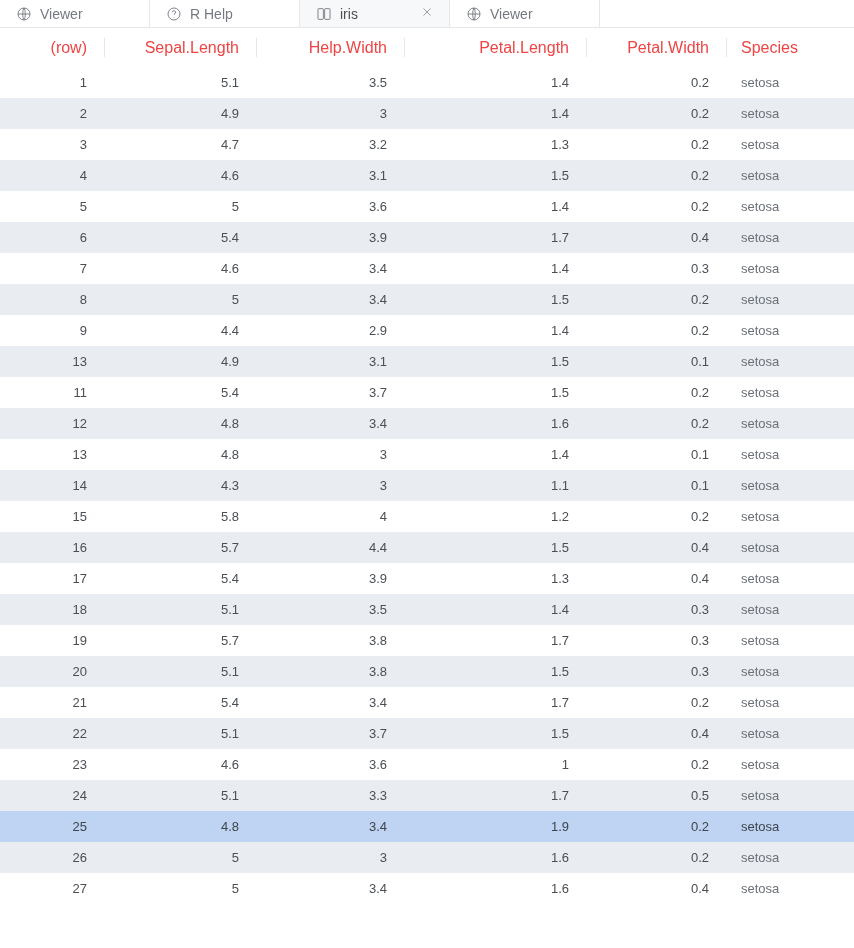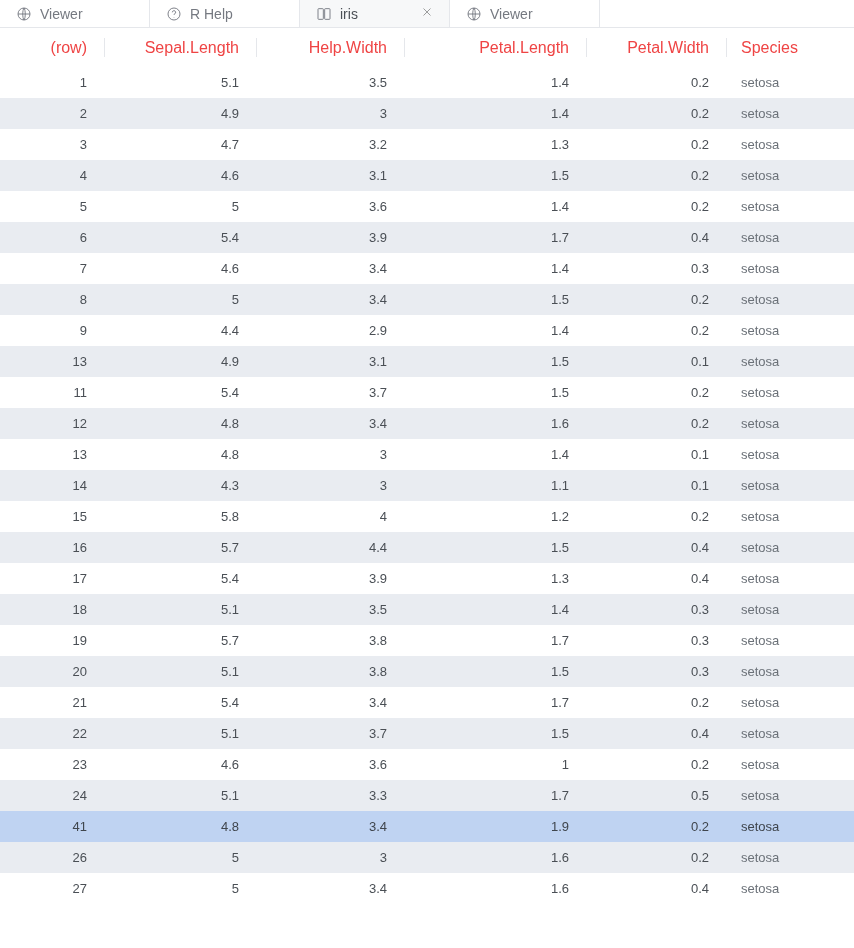--- a/index.html
+++ b/index.html
@@ -347,21 +347,21 @@
         </tr>
         <tr>
           <td class="num">24</td>
           <td class="num">5.1</td>
           <td class="num">3.3</td>
           <td class="num">1.7</td>
           <td class="num">0.5</td>
           <td class="txt">setosa</td>
         </tr>
         <tr class="selected">
-          <td class="num">41</td>
+          <td class="num">25</td>
           <td class="num">4.8</td>
           <td class="num">3.4</td>
           <td class="num">1.9</td>
           <td class="num">0.2</td>
           <td class="txt">setosa</td>
         </tr>
         <tr>
           <td class="num">26</td>
           <td class="num">5</td>
           <td class="num">3</td>

